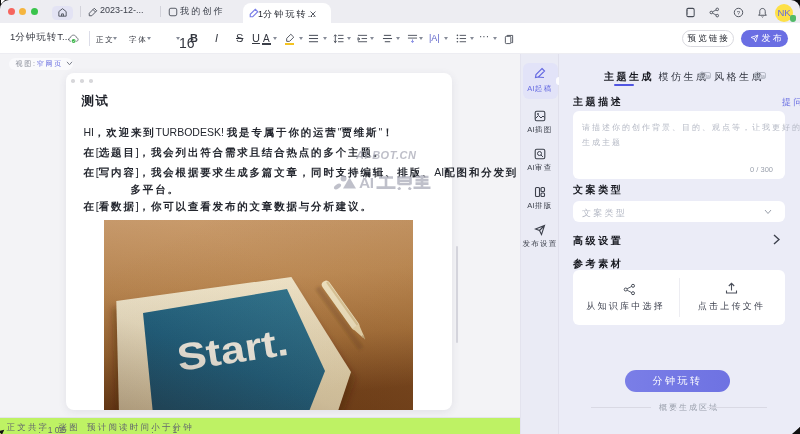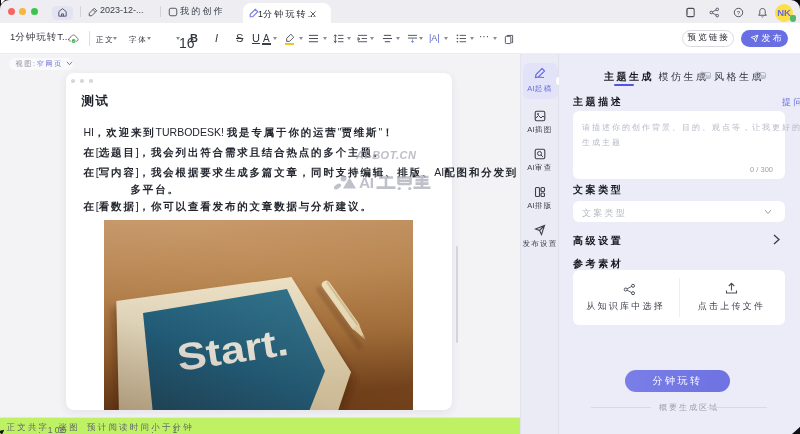--- a/index.html
+++ b/index.html
@@ -12,21 +12,21 @@
 .tl { position:absolute; top:8px; width:7px; height:7px; border-radius:50%; }
 #homebtn { position:absolute; left:52px; top:5.5px; width:21px; height:14px; background:#e3e3f4; border-radius:4.5px; }
 .vsep { position:absolute; top:6px; width:1px; height:11px; background:#d2d2da; }
 .tabtxt { position:absolute; top:5px; font-size:9px; color:#3c404b; letter-spacing:2.2px; white-space:nowrap; }
 #activetab { position:absolute; left:243px; top:3px; width:88px; height:20px; background:#fff; border-radius:8px 8px 0 0; }
 
 
 #toolbar { position:absolute; left:0; top:23px; width:800px; height:31px; background:#fff; border-bottom:1px solid #ededf2; }
 .tcaret { position:absolute; top:14px; width:0; height:0; border-left:2.6px solid transparent; border-right:2.6px solid transparent; border-top:3.2px solid #878c98; }
 .tbtxt { position:absolute; font-size:7.5px; color:#33363f; white-space:nowrap; }
-#btn-preview { position:absolute; left:682px; top:7px; width:51.5px; height:16.5px; border:1px solid #d9d9df; border-radius:9px; background:#fff; font-size:8.5px; color:#23262e; letter-spacing:2.1px; text-align:center; line-height:15px; padding-left:2px;font-family:Liberation Mono, monospace;}
+#btn-preview { position:absolute; left:682px; top:7px; width:51.5px; height:16.5px; border:1px solid #d9d9df; border-radius:9px; background:#fff; font-size:8.5px; color:#23262e; letter-spacing:2.1px; text-align:center; line-height:15px; padding-left:2px;}
 #btn-pub { position:absolute; left:740.5px; top:6.5px; width:47px; height:17.5px; border-radius:9.5px; background:#6a6ee3; color:#fff; font-size:9px; letter-spacing:2.2px; line-height:17.5px; }
 
 
 #viewpill { position:absolute; left:9px; top:58px; width:64px; height:12px; background:#fafafc; border-radius:7px; font-size:7px; line-height:12px; color:#8a8e99; padding-left:6.5px; letter-spacing:1.7px; white-space:nowrap; }
 #page { position:absolute; left:65.5px; top:73px; width:386.5px; height:336.5px; background:#fff; border-radius:8px; box-shadow:0 2px 8px rgba(50,50,90,0.09); }
 .pdot { position:absolute; top:6.2px; width:3.6px; height:3.6px; border-radius:50%; background:#d7d7da; }
 #doctitle { position:absolute; left:16px; top:20px; font-size:12.5px; font-weight:bold; color:#1e2129; letter-spacing:1.6px; }
 .dline { position:absolute; left:18px; font-size:10.5px; color:#23262e; letter-spacing:1.82px; white-space:nowrap; font-weight:bold; }
 
 
@@ -93,21 +93,21 @@
     <path d="M3.8 5.3 L7.8 3.2 M3.8 6.7 L7.8 8.8" stroke="#474c57" stroke-width="0.9"></path>
   </svg>
   <svg width="11" height="11" viewBox="0 0 12 12" style="position:absolute;left:732.5px;top:7px">
     <circle cx="6" cy="6" r="4.6" fill="none" stroke="#474c57" stroke-width="1"></circle>
     <text x="6" y="8.2" font-size="6.5" text-anchor="middle" fill="#474c57">?</text>
   </svg>
   <svg width="11" height="11" viewBox="0 0 12 12" style="position:absolute;left:756.5px;top:7px">
     <path d="M6 1.6 C3.8 1.6 3 3.2 3 5 L3 7.5 L1.8 9 L10.2 9 L9 7.5 L9 5 C9 3.2 8.2 1.6 6 1.6 Z" fill="none" stroke="#474c57" stroke-width="1"></path>
     <path d="M5 10.3 a1.2 1.2 0 0 0 2 0" fill="none" stroke="#474c57" stroke-width="0.9"></path>
   </svg>
-  <div style="position:absolute;left:775px;top:3.5px;width:18px;height:18px;border-radius:50%;background:#fde047;text-align:center;font-size:9.5px;font-weight:bold;color:#666be0;line-height:18px;">NK</div>
+  <div style="position:absolute;left:775px;top:3.5px;width:18px;height:18px;border-radius:50%;background:#fde047;text-align:center;font-size:9.5px;font-weight:normal;color:#666be0;line-height:18px;">NK</div>
   <div style="position:absolute;left:789.5px;top:15px;width:6.5px;height:7px;background:#51b969;border-radius:2px 2px 3px 3px;"></div>
   </div>
 
 <div id="toolbar">
   <div class="tbtxt" style="left:10px;top:7.5px;font-size:9.5px;letter-spacing:1px;"><span class="lat">1</span>分钟玩转<span class="lat">T...</span></div>
   <svg width="11" height="10" viewBox="0 0 14 13" style="position:absolute;left:68px;top:10.5px">
     <path d="M3.5 9.5 C1.8 9.5 1 8.3 1 7 C1 5.7 2 4.8 3.2 4.7 C3.5 2.8 5 1.5 7 1.5 C9 1.5 10.5 2.9 10.8 4.7 C12 4.9 13 5.8 13 7.1 C13 8.4 12.1 9.5 10.5 9.5" fill="none" stroke="#6b7077" stroke-width="1.2"></path>
     <circle cx="7.2" cy="9.2" r="2.6" fill="#3cb54a"></circle>
     <path d="M6 9.2 l0.9 0.9 l1.6-1.7" stroke="#fff" stroke-width="0.8" fill="none"></path>
   </svg>

